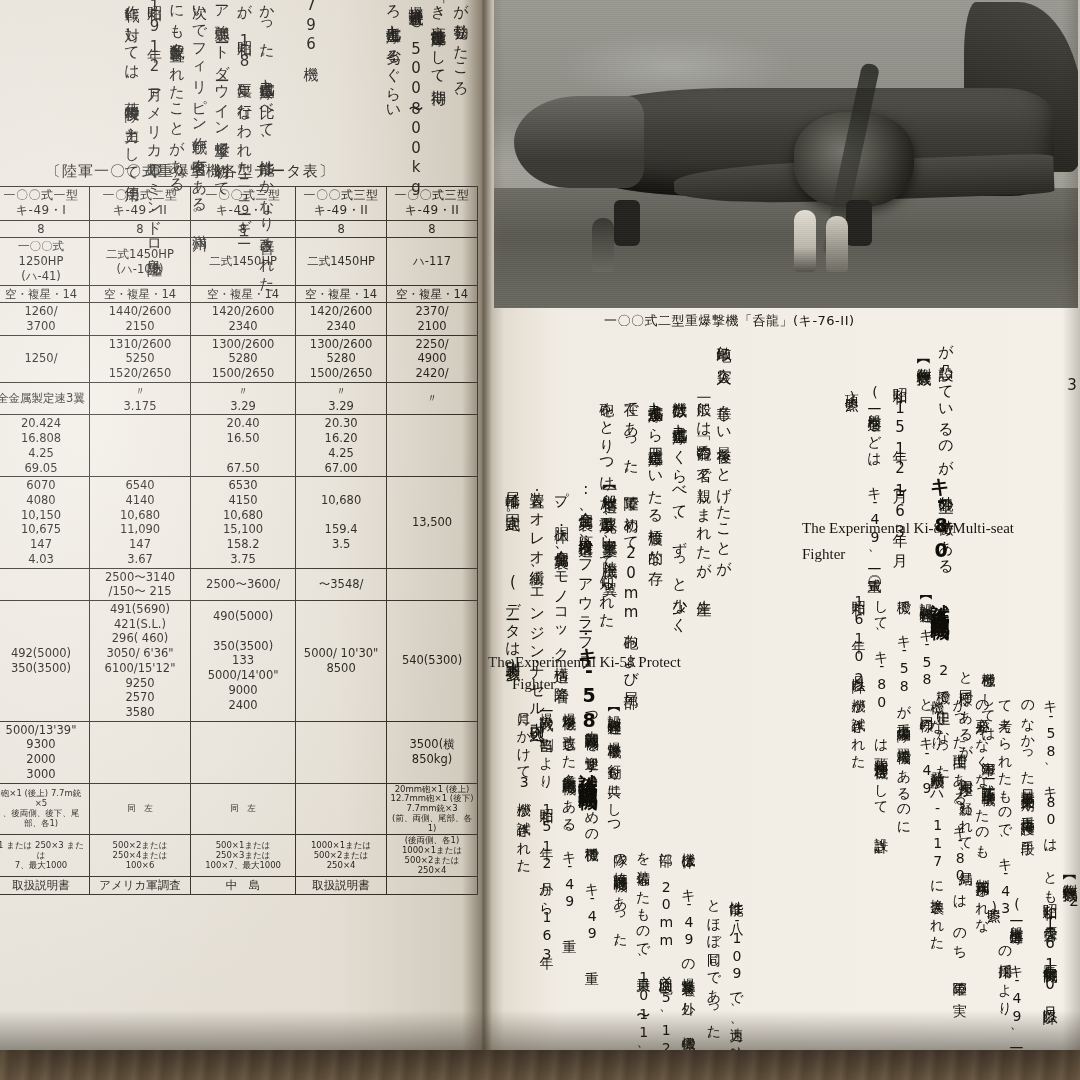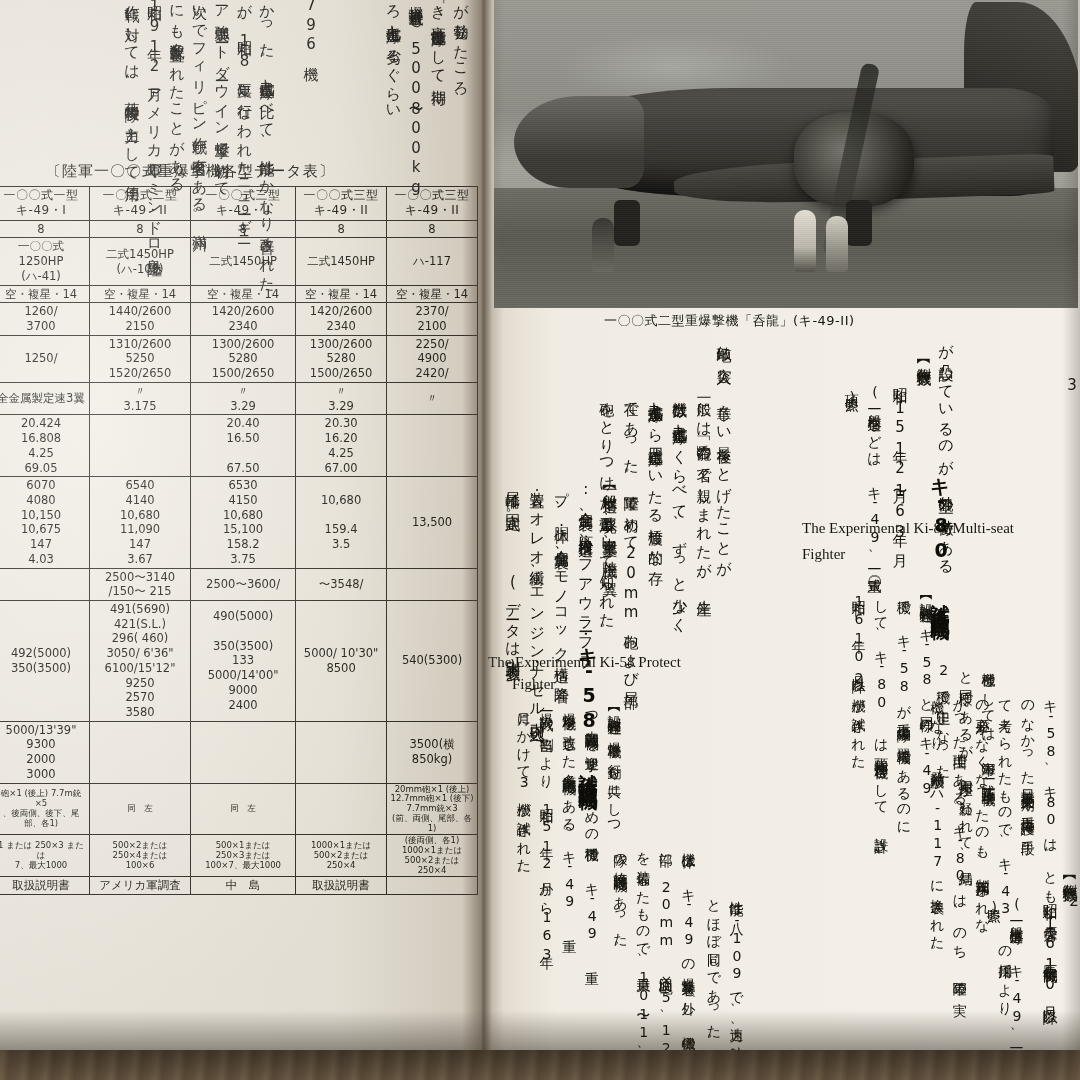--- a/index.html
+++ b/index.html
@@ -512,21 +512,21 @@
         <div class="wing"></div>
         <div class="engine"></div>
         <div class="prop"></div>
         <div class="gear1"></div>
         <div class="gear2"></div>
         <div class="fig1"></div>
         <div class="fig2"></div>
         <div class="fig3"></div>
         <div class="grain"></div>
       </div>
-      <div class="photo-caption">一〇〇式二型重爆撃機「呑龍」(キ-49-II)</div>
+      <div class="photo-caption">一〇〇式二型重爆撃機「呑龍」(キ-76-II)</div>
 
       <div class="rcol" style="right: 352px; top: 344px; height: 292px;">敵地に突入し、華々しい最後をとげたことが</div>
       <div class="rcol" style="right: 372px; top: 400px; height: 258px;">一般には「呑龍」の名で親しまれたが、生産
 機数は九七式重爆にくらべて、ずっと少なく、
 九七式重爆から四式重爆にいたる橋渡し的な存
 在であった。陸軍で初めて20mm砲および尾部
 砲をとりつけた重爆として知られた。</div>
       <div class="rcol" style="right: 466px; top: 490px; height: 172px;">【一般構造】　双発、中翼単葉、陸上機。翼
 :全金属製、応力外皮構造、フアウラー・フラ
 プ、胴体:全金属製、モノコック構造。降着

